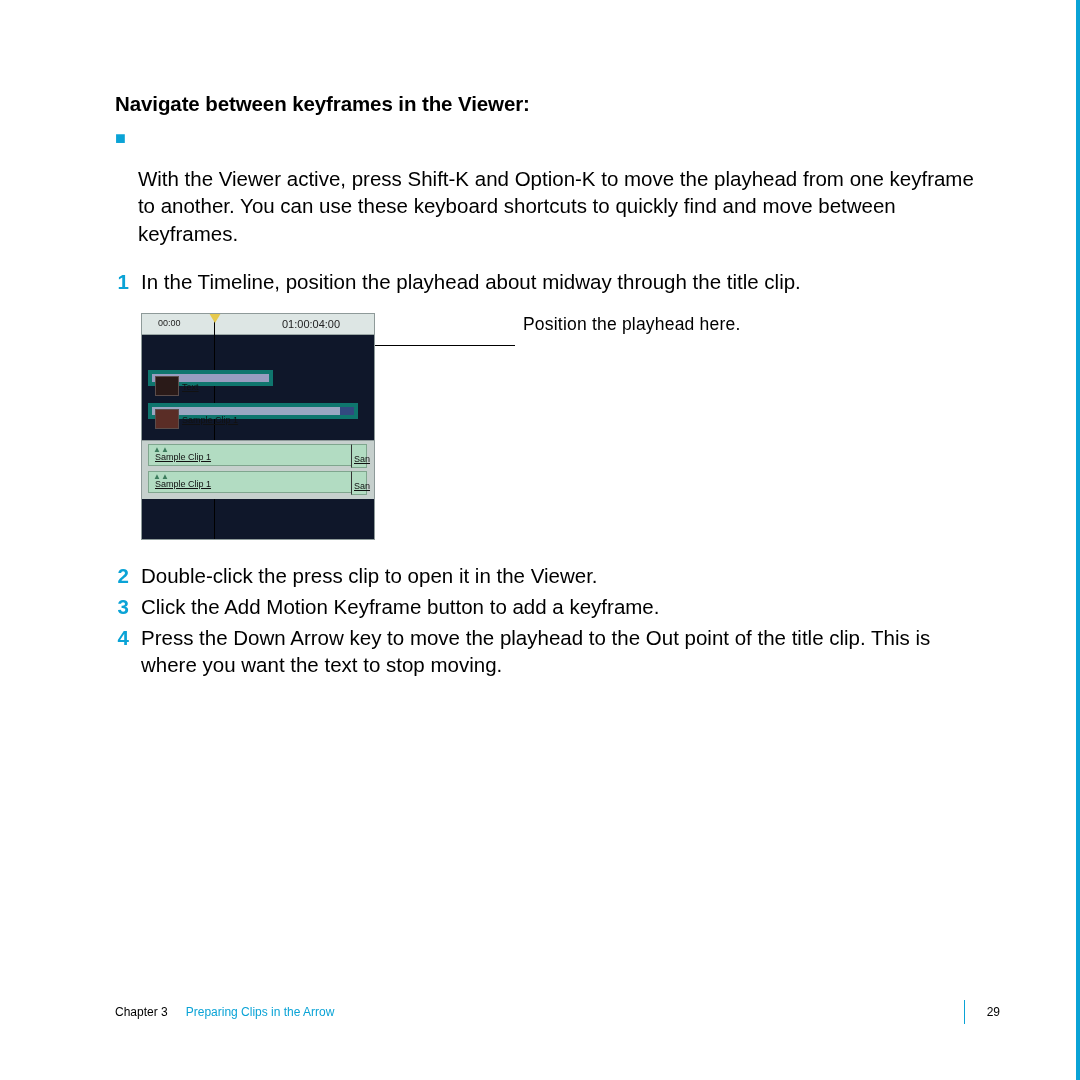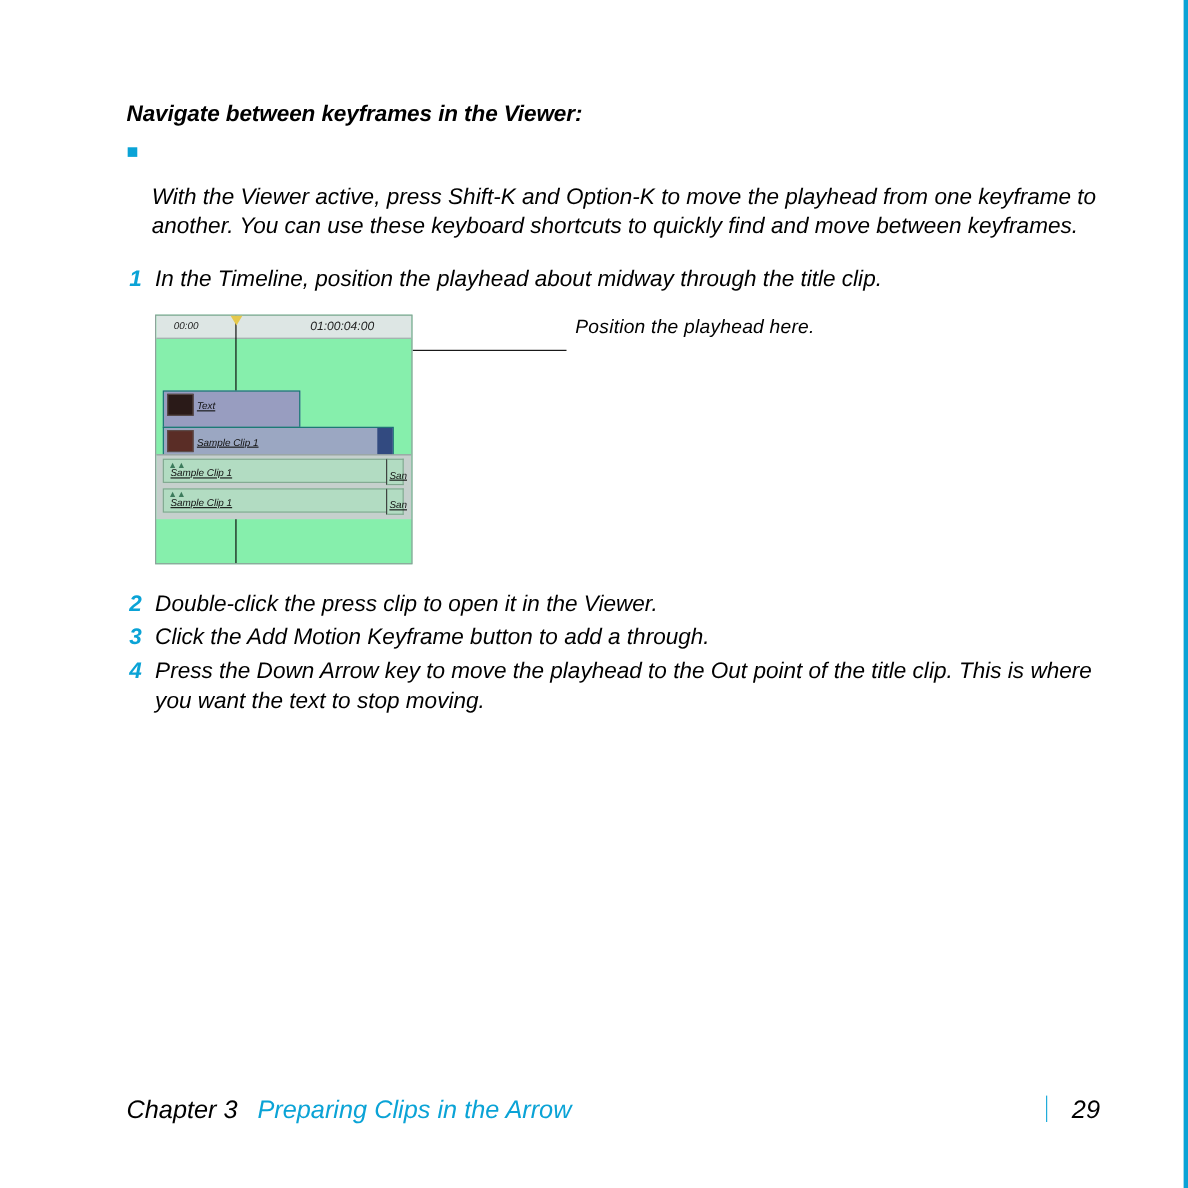--- a/index.html
+++ b/index.html
@@ -9,24 +9,23 @@
     height: 1080px;
     background: #ffffff;
     font-family: "Myriad Pro", "Segoe UI", "Helvetica Neue", Arial, sans-serif;
     color: #000;
   }
   .page {
     position: relative;
     width: 1080px;
     height: 1080px;
     box-sizing: border-box;
-    padding: 90px 72px 0 115px;
+    padding: 90px 100px 0 115px;
     font-size: 20.5px;
     line-height: 1.35;
-    font-style: italic;
   }
   .section-heading {
     font-weight: 700;
     margin: 0 0 3px 0;
     letter-spacing: -0.1px;
   }
   .bullet-row {
     display: flex;
     gap: 12px;
   }
@@ -55,21 +54,21 @@
   
   .figure-wrap {
     display: flex;
     align-items: flex-start;
     gap: 0;
     margin: 18px 0 22px 26px;
   }
   .timeline {
     width: 232px;
     height: 225px;
-    background: #86efac;
+    background: #0f172a;
     border: 1px solid #8e9a99;
     position: relative;
     overflow: hidden;
   }
   .ruler {
     position: absolute;
     top: 0; left: 0; right: 0;
     height: 20px;
     background: #dde6e4;
     border-bottom: 1px solid #9aa7a5;
@@ -90,25 +89,24 @@
     top:-1px; left:-5px;
     width:0;height:0;
     border-left:6px solid transparent;
     border-right:6px solid transparent;
     border-top:10px solid #e6c94d;
   }
   .track {
     position: absolute;
     left: 6px;
     right: 6px;
-    height: 34px;
+    height: 16px;
     background: #b6c0d4;
-    border: 1px solid #0f766e;
+    border: 4px solid #0f766e;
     box-sizing: border-box;
-    margin-top: 12px;
   }
   .track.video { top: 56px; background: #989dc0; }
   .clip-label {
     position: absolute;
     font-size: 9px;
     color: #111;
     text-decoration: underline;
     text-underline-offset: 1px;
     white-space: nowrap;
   }
@@ -152,21 +150,21 @@
     letter-spacing: 0.2px;
   }
   
   .footer {
     position: absolute;
     bottom: 56px;
     left: 115px;
     right: 80px;
     display: flex;
     align-items: center;
-    font-size: 23px;
+    font-size: 12px;
     justify-content: center;
   }
   .footer .chapter { color:#000; margin-right: 18px; }
   .footer .title { color:#0aa3d6; flex:1; }
   .footer .sep {
     width: 1px; height: 24px; background:#0aa3d6; margin: 0 22px 0 0;
   }
   .footer .page-num { color:#000; }
   .right-edge {
     position:absolute;
@@ -236,21 +234,21 @@
     <div class="callout-text">Position the playhead here.</div>
   </div>
 
   <div class="steps">
     <div class="step-row">
       <span class="step-num">2</span>
       <span class="step-text">Double-click the press clip to open it in the Viewer.</span>
     </div>
     <div class="step-row">
       <span class="step-num">3</span>
-      <span class="step-text">Click the Add Motion Keyframe button to add a through.</span>
+      <span class="step-text">Click the Add Motion Keyframe button to add a keyframe.</span>
     </div>
     <div class="step-row">
       <span class="step-num">4</span>
       <span class="step-text">Press the Down Arrow key to move the playhead to the Out point of the title clip. This is where you want the text to stop moving.</span>
     </div>
   </div>
 
   <div class="footer">
     <span class="chapter">Chapter 3</span>
     <span class="title">Preparing Clips in the Arrow</span>

